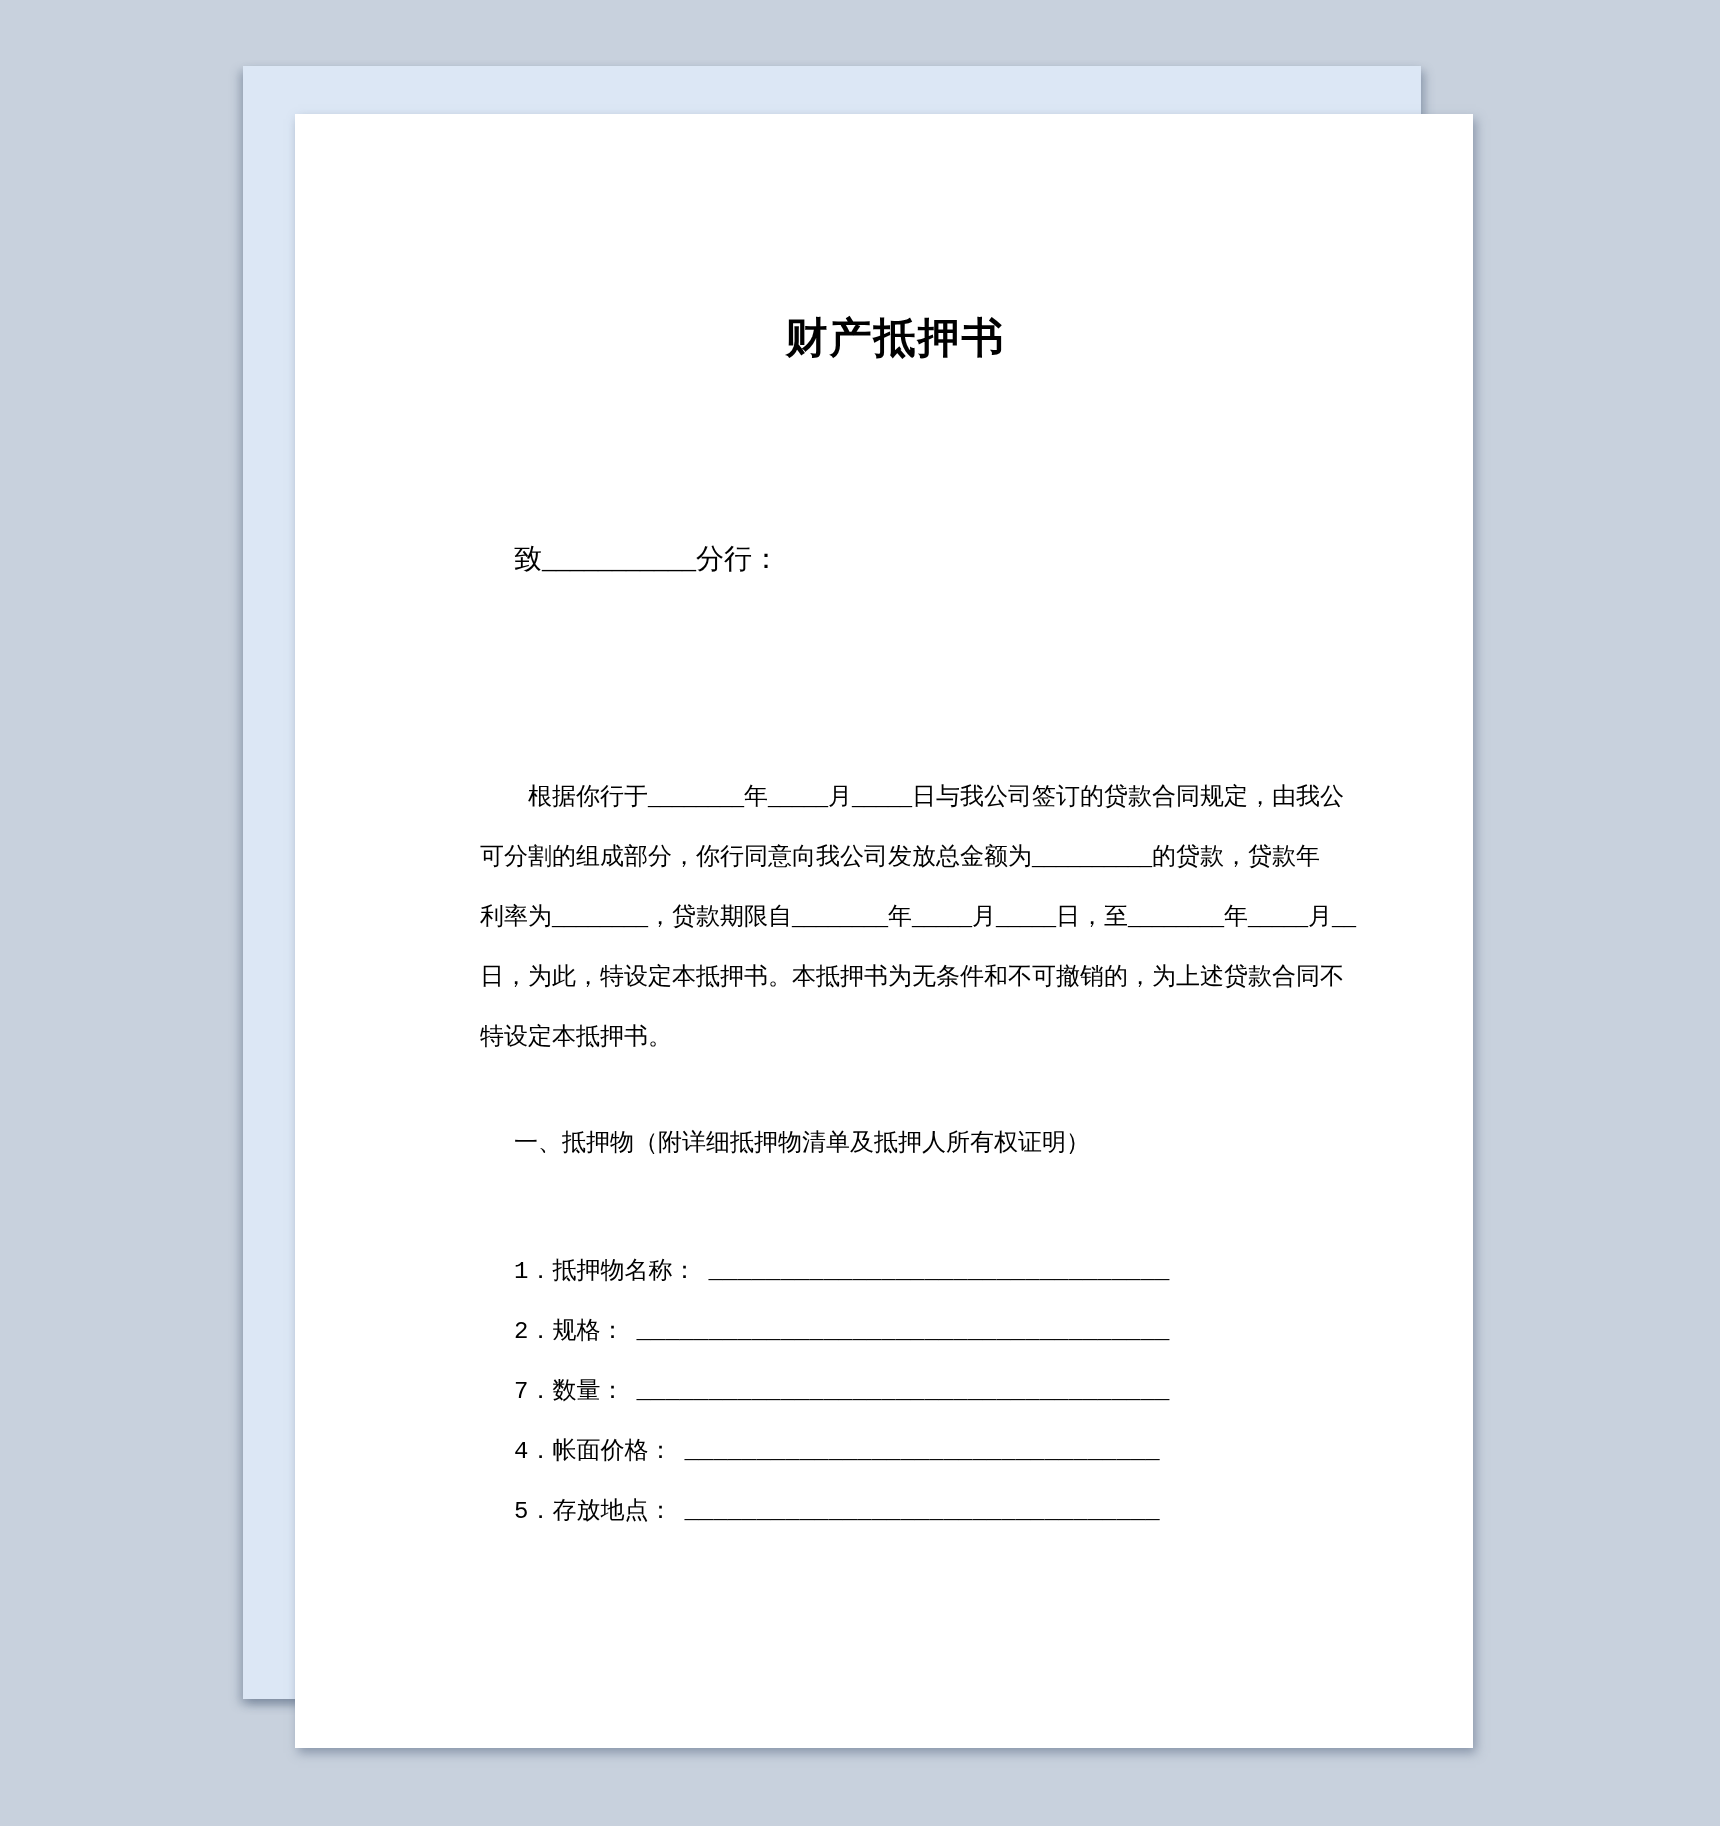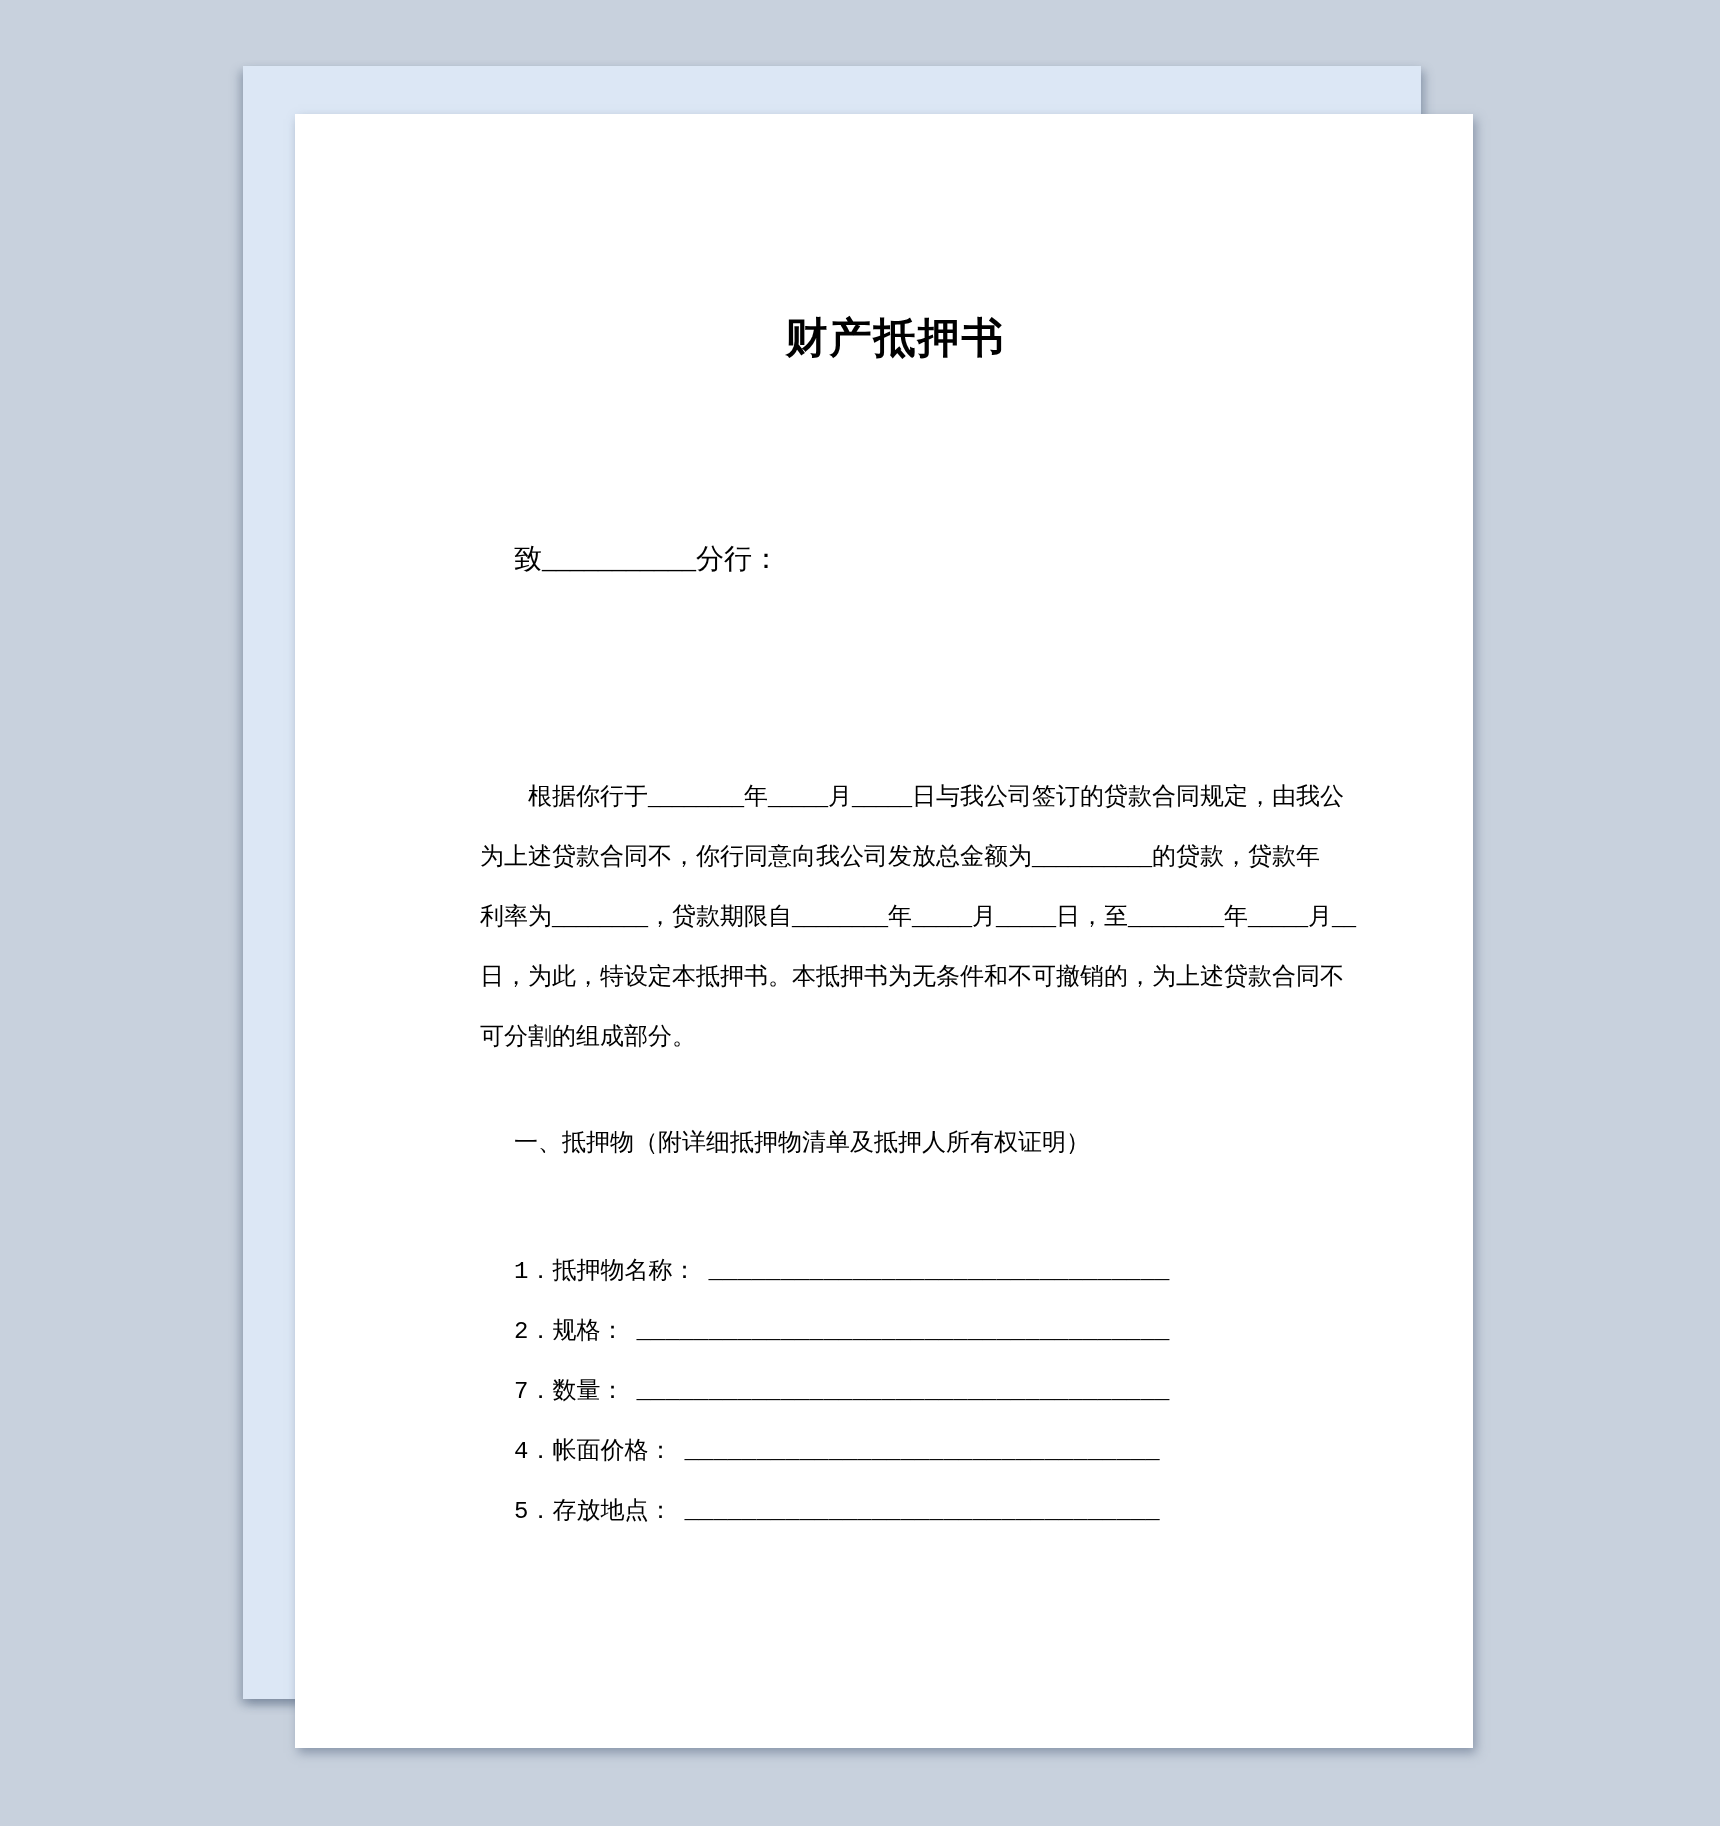--- a/index.html
+++ b/index.html
@@ -74,24 +74,24 @@
   <div class="back-page"></div>
 
   <div class="page">
 
     <h1 class="doc-title">财产抵押书</h1>
 
     <div class="salutation">致___________分行：</div>
 
     <div class="paragraph">
       <div class="para-line first">根据你行于________年_____月_____日与我公司签订的贷款合同规定，由我公</div>
-      <div class="para-line">为上述贷款合同不，你行同意向我公司发放总金额为__________的贷款，贷款年</div>
+      <div class="para-line">可分割的组成部分，你行同意向我公司发放总金额为__________的贷款，贷款年</div>
       <div class="para-line">利率为________，贷款期限自________年_____月_____日，至________年_____月__</div>
       <div class="para-line">日，为此，特设定本抵押书。本抵押书为无条件和不可撤销的，为上述贷款合同不</div>
-      <div class="para-line">可分割的组成部分。</div>
+      <div class="para-line">特设定本抵押书。</div>
     </div>
 
     <div class="section-heading">一、抵押物（附详细抵押物清单及抵押人所有权证明）</div>
 
     <div class="items">
 
       <div class="item">
         <span>1．抵押物名称：</span><span class="item-blank">________________________________</span>
       </div>
 

